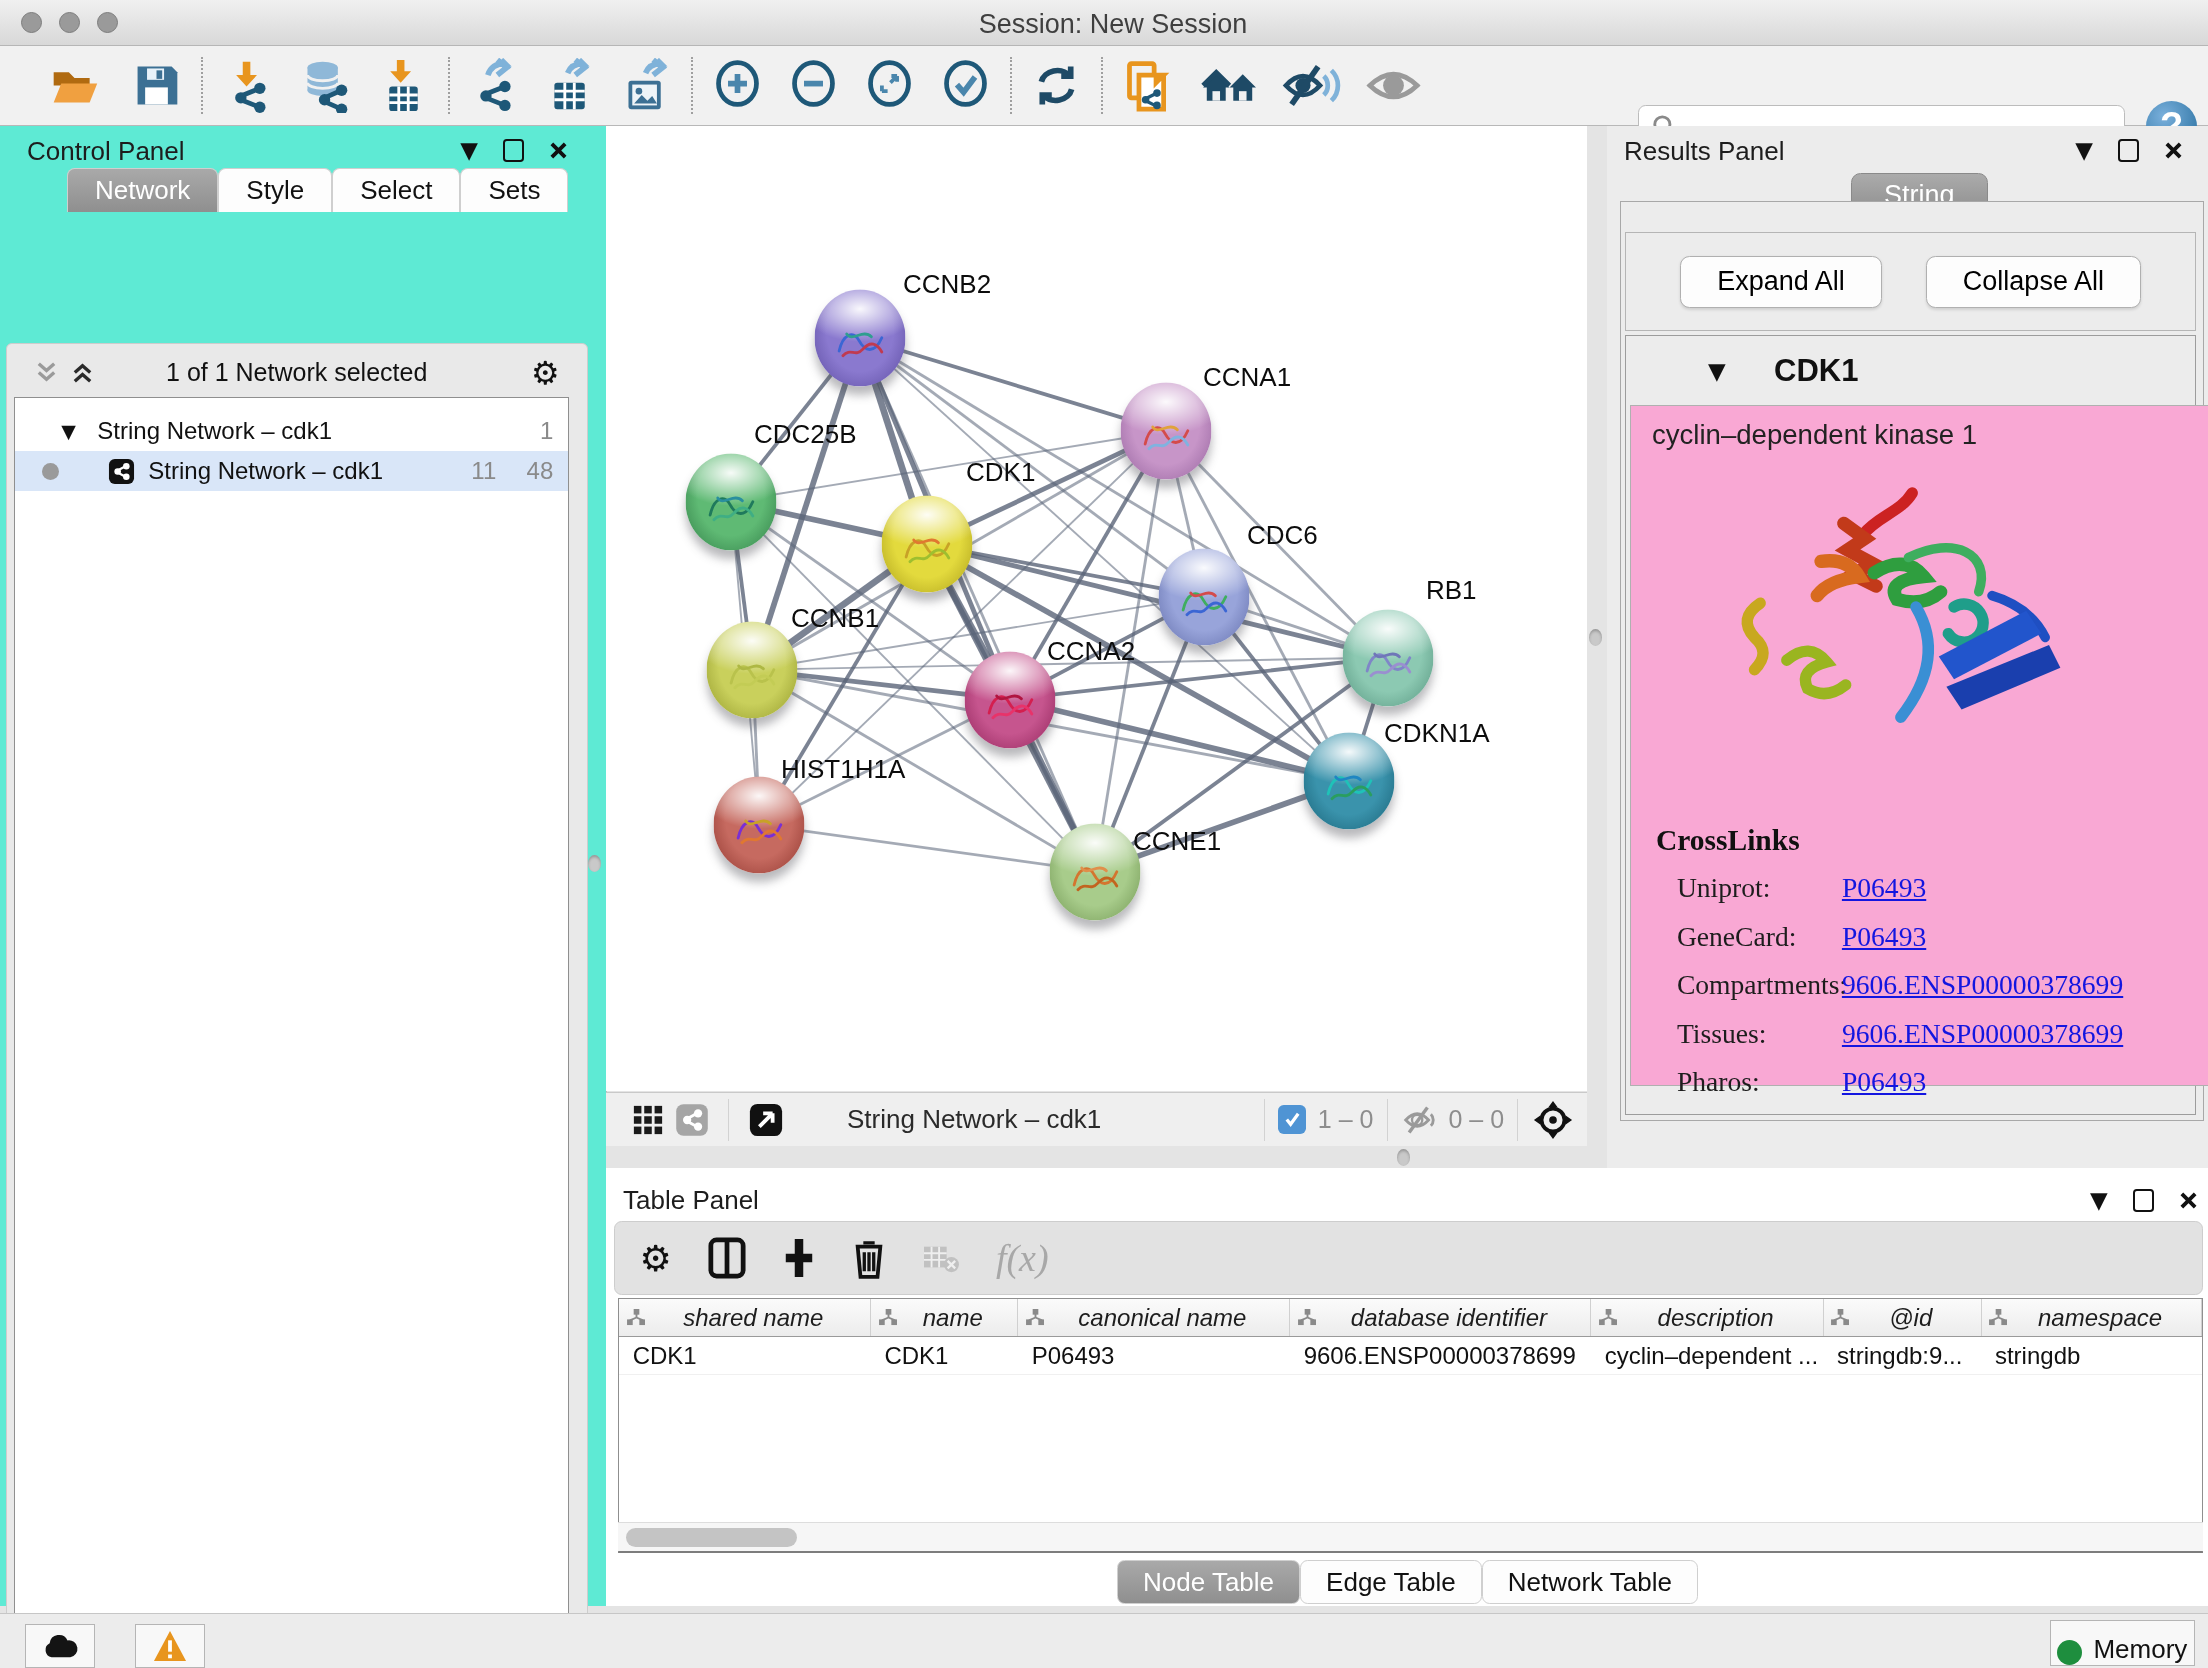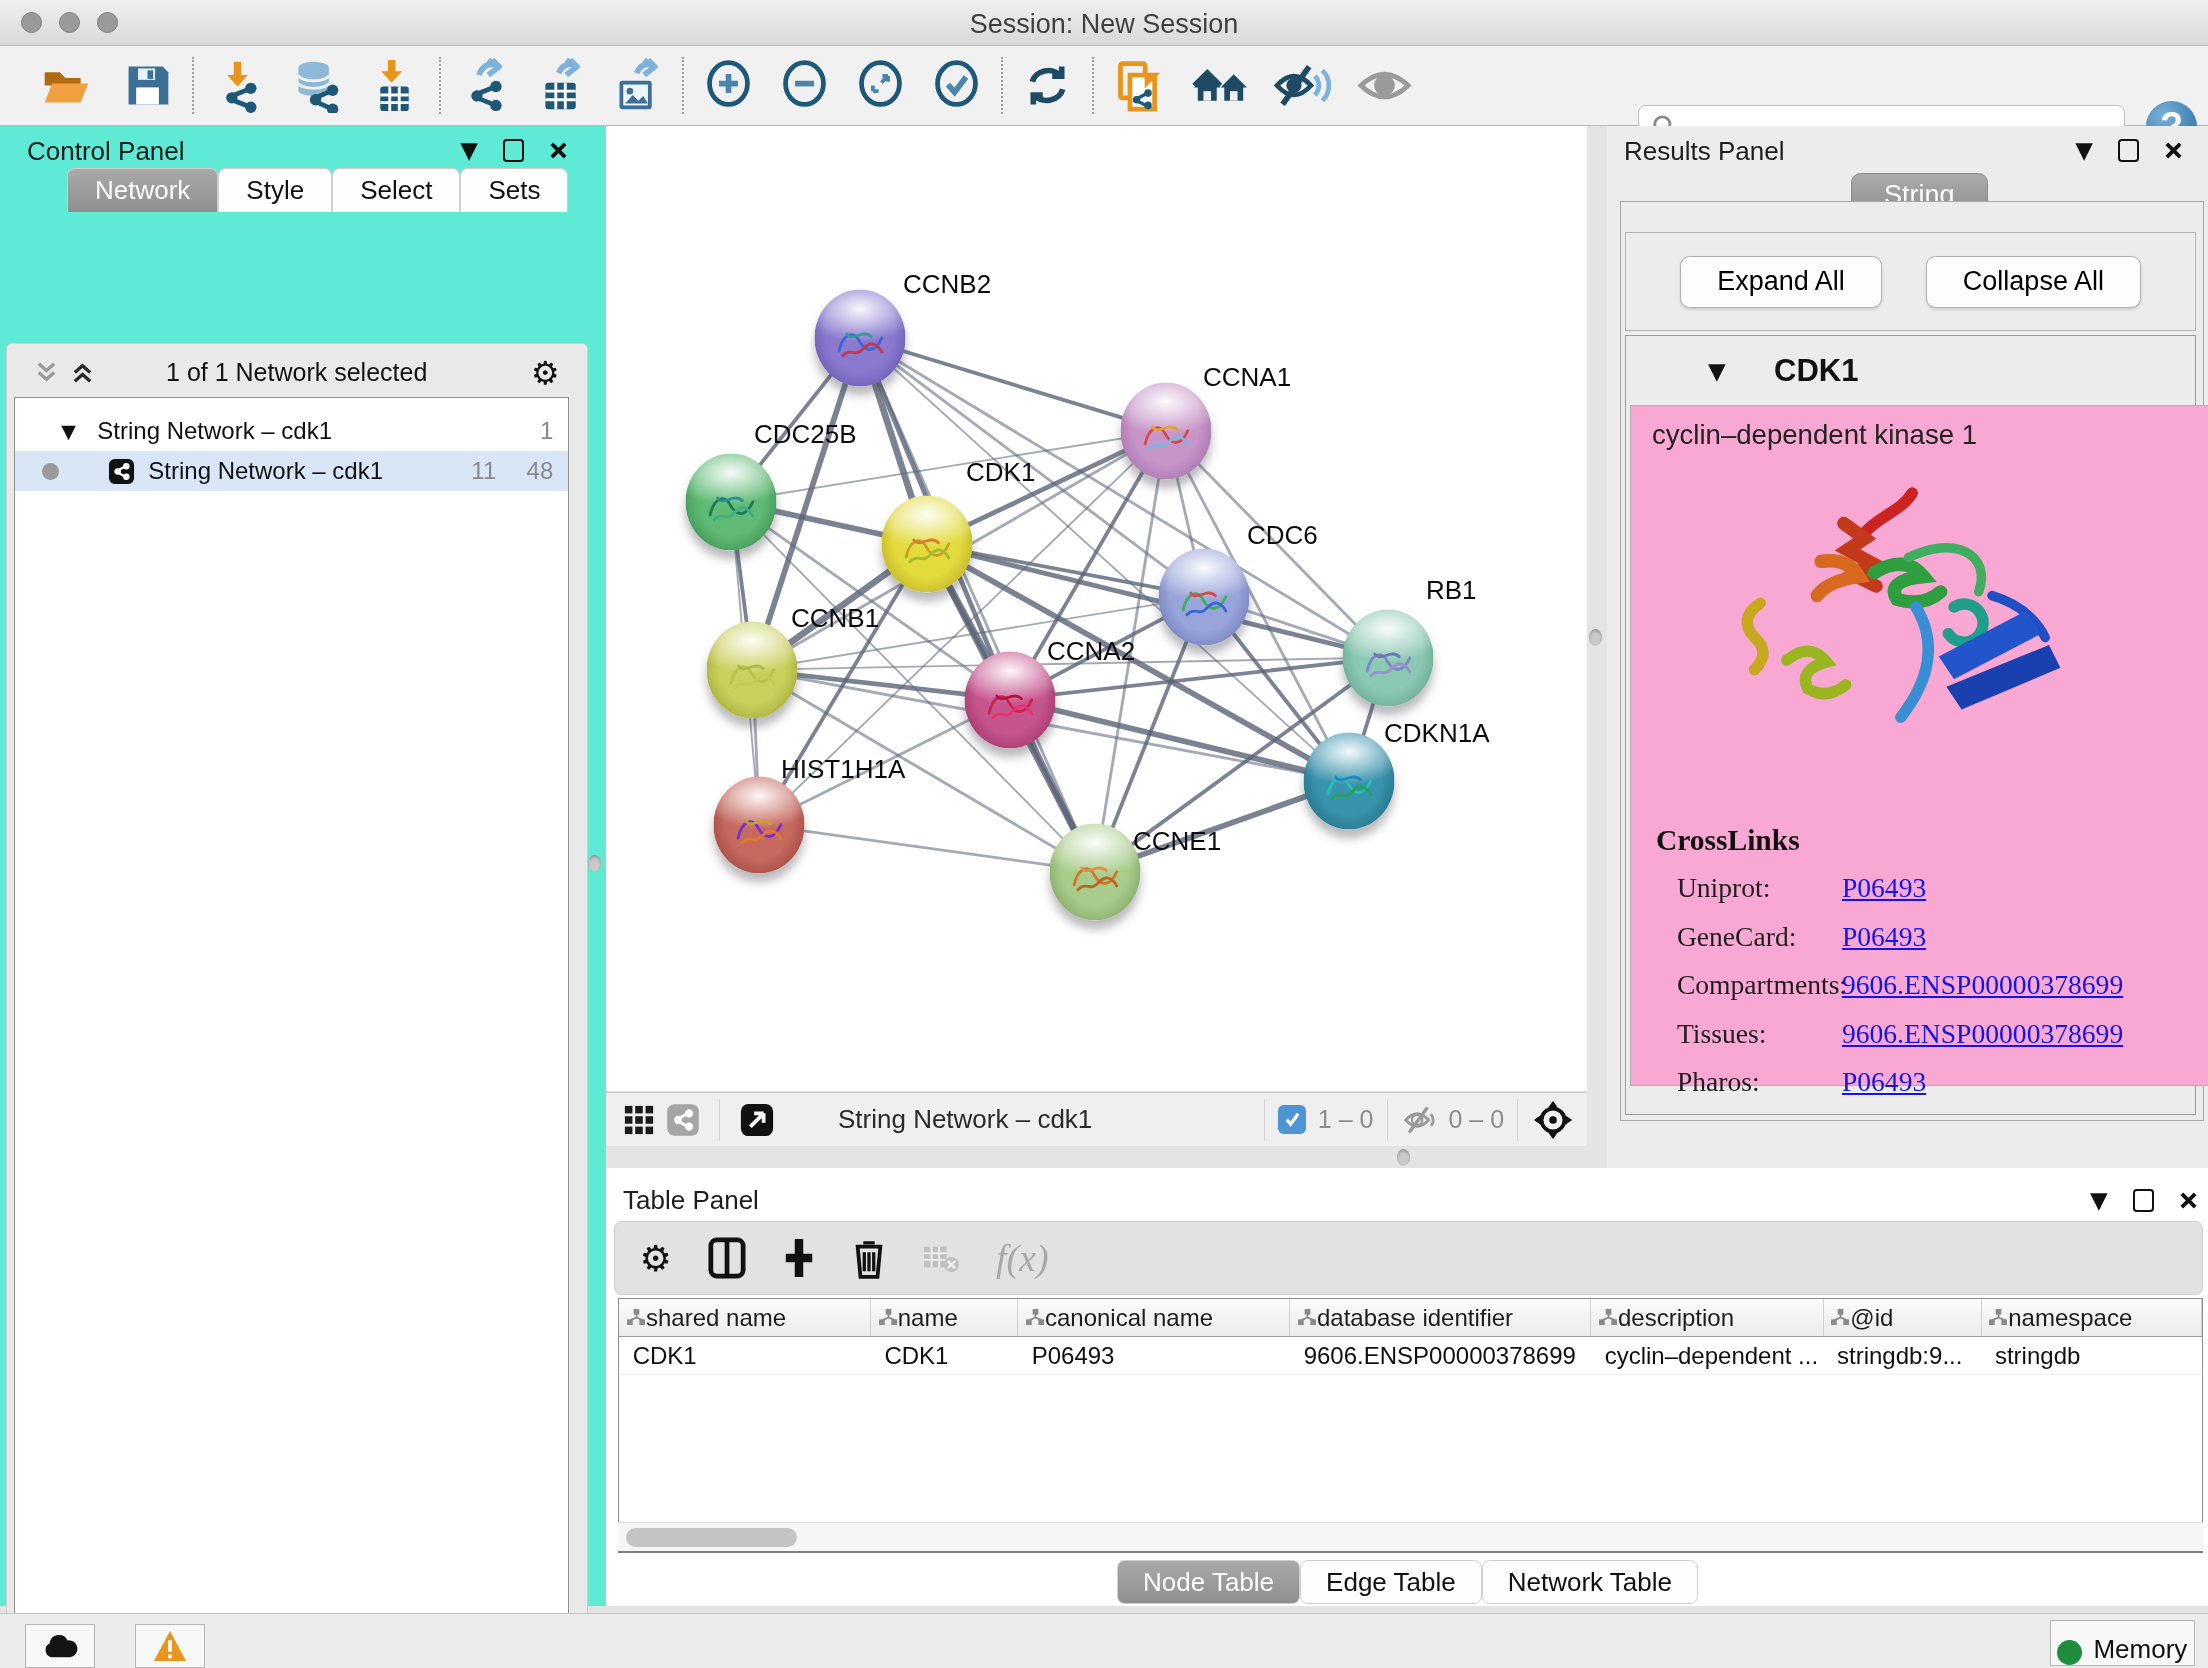--- a/index.html
+++ b/index.html
@@ -1,18 +1,18 @@
 <!DOCTYPE html>
 <html style="font-size:15px"><head>
 <meta charset="utf-8">
 <style>
   * { margin:0; padding:0; box-sizing:border-box; }
   html,body { width:2208px; height:1668px; }
   body { font-family:"Liberation Sans",sans-serif; background:#e4e4e4; position:relative; overflow:hidden; color:#111; }
-  .abs { position:absolute; }
+  .abs { position:absolute;padding-left:9px; }
 
   
   .titlebar { left:0; top:0; width:2208px; height:46px; background:linear-gradient(#f0f0f0,#d8d8d8); border-bottom:1px solid #b6b6b6; }
   .traffic { position:absolute; top:12.4px; width:21px; height:21px; border-radius:50%; background:#9a9a9a; border:1px solid #7d7d7d; }
   .win-title { position:absolute; top:8.6px; width:100%; text-align:center; font-size:27px; color:#3f3f3f; }
 
   
   .toolbar { left:0; top:46px; width:2208px; height:80px; background:#f1f1f1; border-bottom:1.9px solid #b8b8b8; display:flex; align-items:center; }
   .tbtn { width:59px; height:59px; display:flex; align-items:center; justify-content:center; flex:0 0 auto; }
   .tsep { width:0; height:57px; border-left:2.9px dotted #9f9f9f; margin:0 15px; flex:0 0 auto; }
@@ -71,21 +71,21 @@
   .xl-row { position:absolute; font-size:27.6px; }
   .xl-label { position:absolute; left:46px; color:#1d1d1d; }
   .xl-value { position:absolute; left:211px; color:#1316e0; text-decoration:underline; }
 
   
   .tpanel { left:606px; top:1168px; width:1603px; height:438px; background:#ffffff; }
   .ttoolbar { position:absolute; left:7.6px; top:53px; width:1589px; height:74px; background:#e2e2e2; border:1px solid #cdcdcd; border-radius:7.6px; display:flex; align-items:center; gap:36px; padding-left:25px; }
   .tablebox { position:absolute; left:12.4px; top:130px; width:1585px; height:255px; background:#fff; border:1px solid #8f8f8f; border-bottom:2.9px solid #7d7d7d; overflow:hidden; }
   .thead { display:flex; height:38px; background:linear-gradient(#fbfbfb,#ececec); border-bottom:1.9px solid #9a9a9a; }
   .th { display:flex; align-items:center; border-right:1px solid #d0d0d0; padding-left:7.6px; font-size:24px; color:#1d1d1d; }
-  .th .lab { flex:1; padding-right:9.5px; }
+  .th .lab { flex:1; text-align:center; padding-right:9.5px;font-style:italic; }
   .trow { display:flex; height:38px; border-bottom:1px solid #f0f0f0; }
   .td { font-size:24px; padding-left:13.3px; display:flex; align-items:center; white-space:nowrap; overflow:hidden; }
   .hscroll { position:absolute; left:12.4px; top:354px; width:1585px; height:28.5px; background:#f6f6f6; border-top:1px solid #ddd; }
   .hthumb { position:absolute; left:7.6px; top:4.8px; width:171px; height:19px; border-radius:9.5px; background:#c4c4c4; }
   .btabs { position:absolute; left:0; top:392px; width:100%; display:flex; justify-content:center; }
   .btab { height:44px; padding:0 25px; display:flex; align-items:center; font-size:26px; background:#fdfdfd; border:1px solid #cfcfcf; border-radius:7.6px 7.6px 7.6px 7.6px; }
   .btab.active { background:linear-gradient(#a9a9a9,#8f8f8f); color:#fff; }
 
   
   .statusbar { left:0; top:1613px; width:2208px; height:55px; background:#ececec; border-top:1.9px solid #c6c6c6; }

